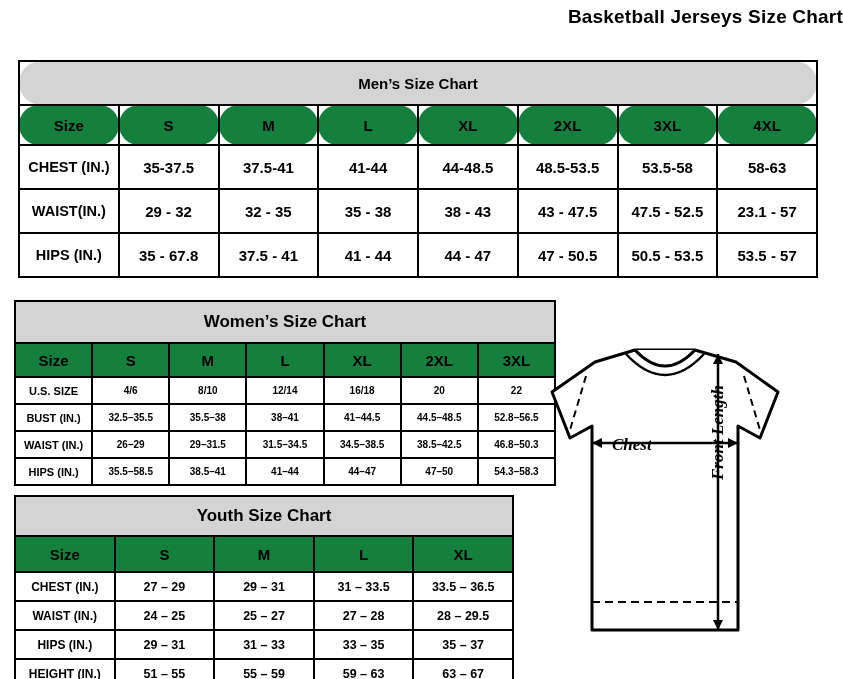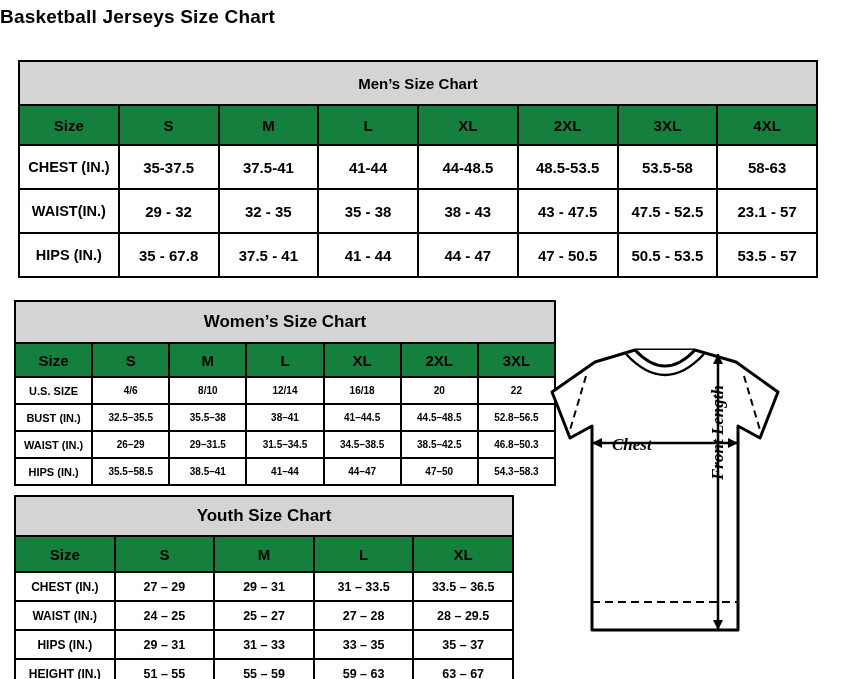--- a/index.html
+++ b/index.html
@@ -13,21 +13,21 @@
     position: relative;
     font-family: "Liberation Sans", sans-serif;
     color: #000000;
     overflow: hidden;
   }
   #page-title {
     position: absolute;
     top: 6px;
     left: 0;
     width: 843px;
-    text-align: left;
+    text-align: right;
     font-size: 19px;
     font-weight: bold;
     letter-spacing: 0.2px;
   }
 
   table {
     border-collapse: collapse;
     table-layout: fixed;
   }
   table td, table th {
@@ -56,20 +56,21 @@
     left: 18px;
     top: 60px;
     width: 800px;
   }
   #mens-table {
     width: 800px;
   }
   #mens-table td {
     height: 42px;
     font-size: 15px;
+    border-radius: 22px;
   }
   #mens-table .rowhdr {
     font-size: 14.5px;
     text-align: center;
   }
   #mens-table .hdr-cell { height: 38px; }
 
   
   #womens-table-wrap {
     position: absolute;

